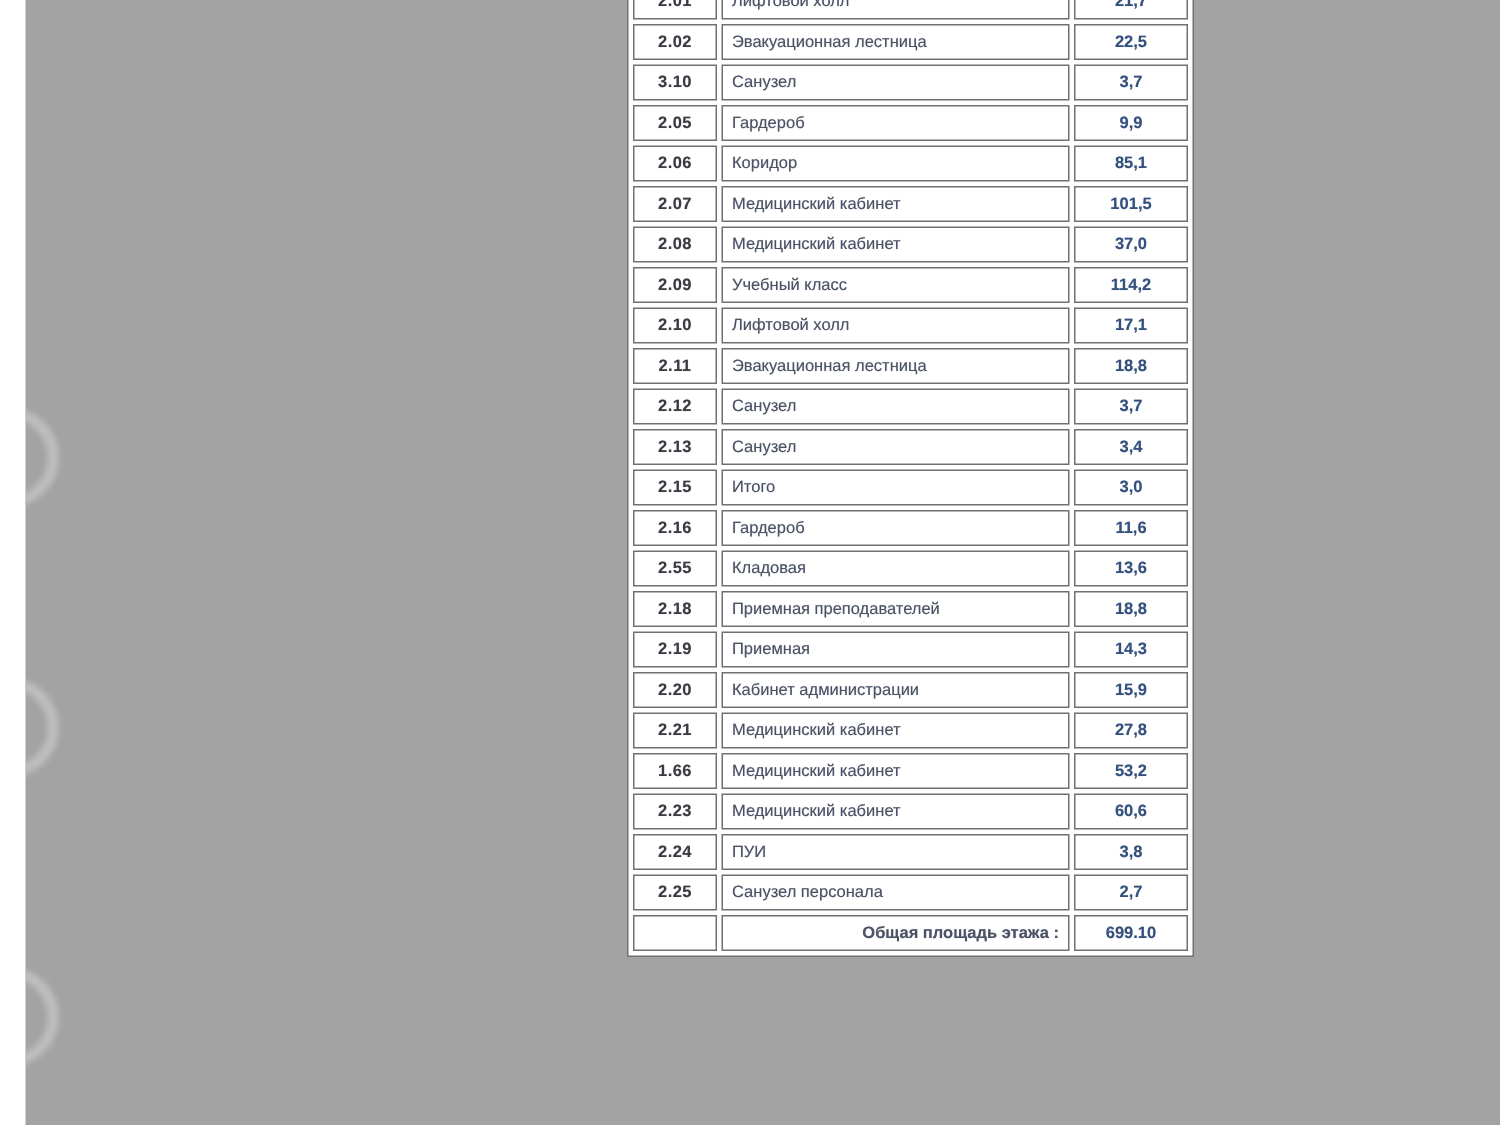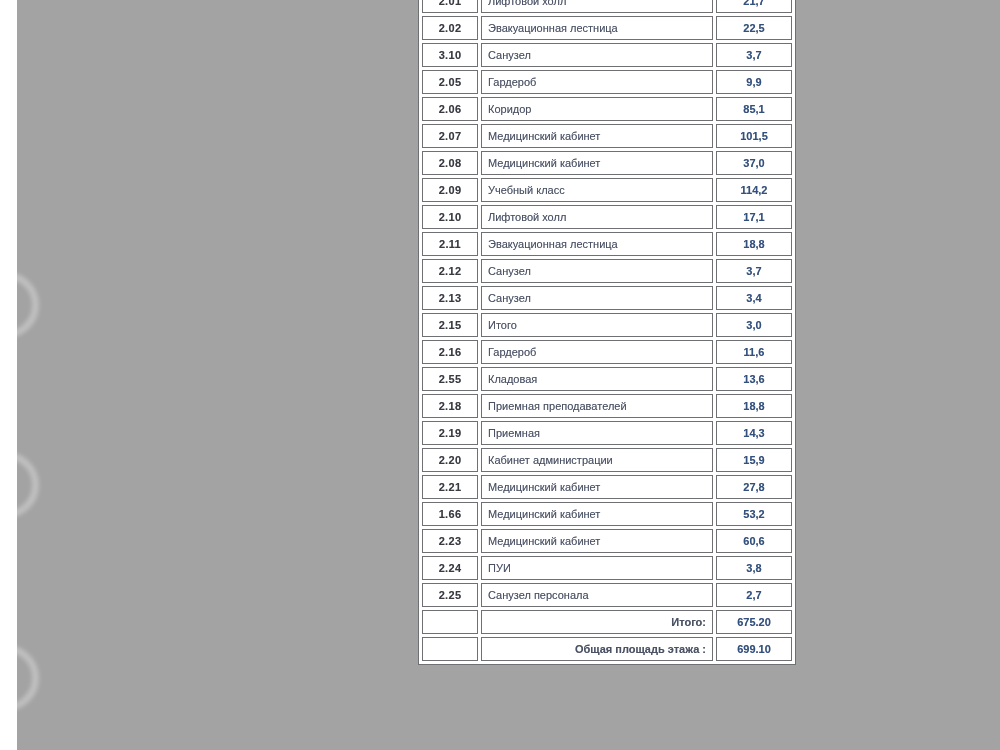--- a/index.html
+++ b/index.html
@@ -200,23 +200,18 @@
         <td class="c-area">3,8</td>
       </tr>
       <tr>
         <td class="c-num">2.25</td>
         <td class="c-name">Санузел персонала</td>
         <td class="c-area">2,7</td>
       </tr>
 
       <tr>
         <td class="c-num"></td>
-        <td class="c-name c-total-label">Итого:</td>
-        <td class="c-area c-total-value">675.20</td>
-      </tr>
-      <tr>
-        <td class="c-num"></td>
         <td class="c-name c-total-label">Общая площадь этажа :</td>
         <td class="c-area c-total-value">699.10</td>
       </tr>
     </tbody>
   </table>
 </div>
 
 </body></html>

